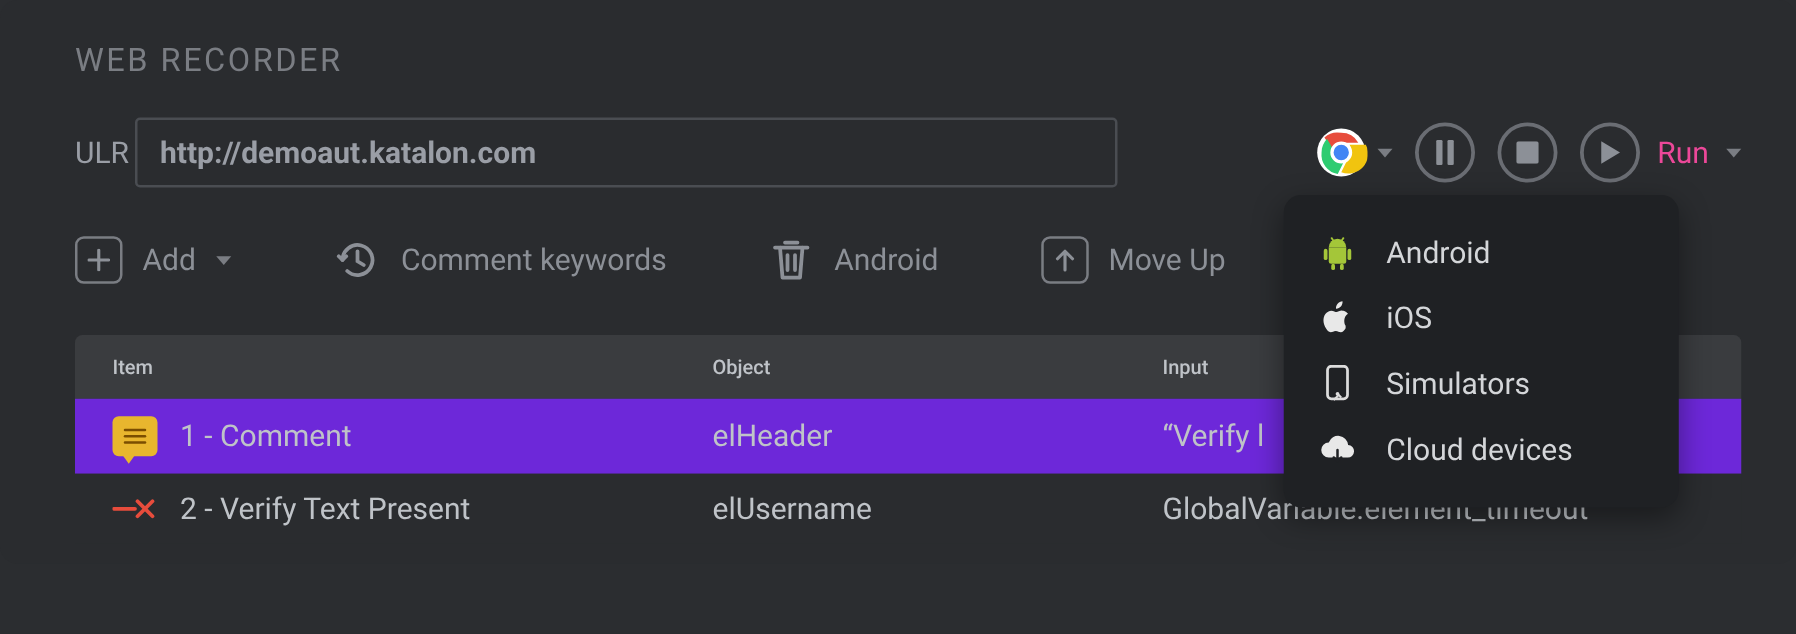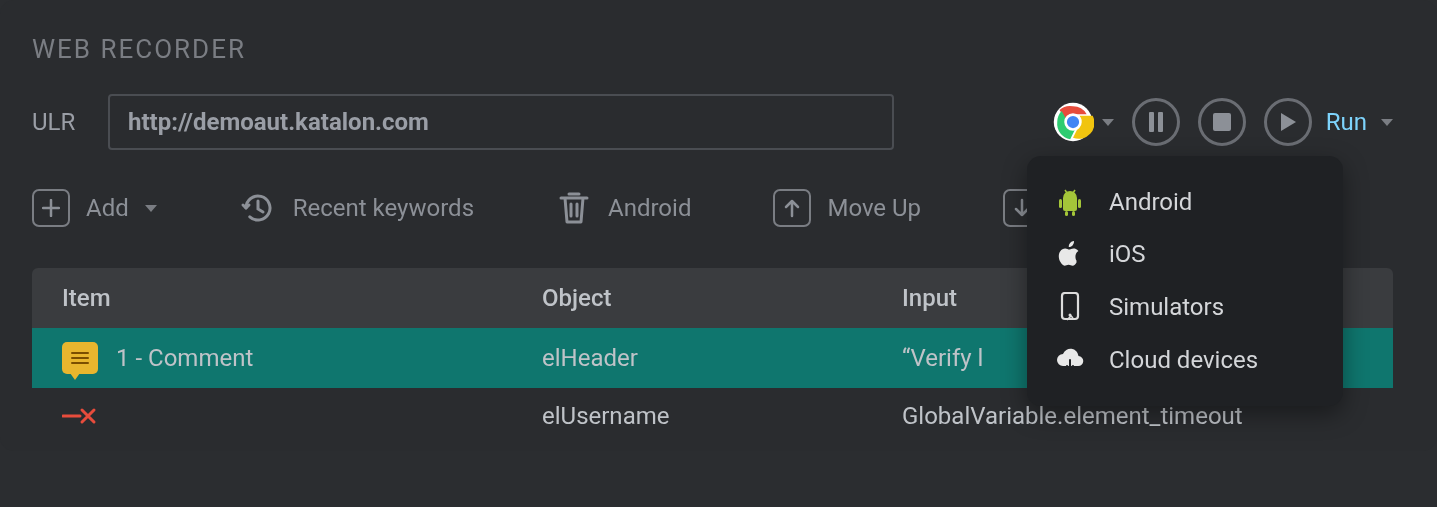--- a/index.html
+++ b/index.html
@@ -9,33 +9,32 @@
     background: #2b2d30;
     font-family: -apple-system, BlinkMacSystemFont, "Segoe UI", Roboto, sans-serif;
     color: #9a9ea6;
     overflow: hidden;
   }
   .panel {
     width: 1437px;
     height: 451px;
     background: #2a2c2f;
     border-radius: 14px;
-    padding: 34px 44px 0 32px;
+    padding: 34px 44px 0 60px;
     position: relative;
   }
   .title {
     font-size: 26px;
     letter-spacing: 2px;
     color: #7a7d83;
     margin-bottom: 30px;
   }
   .url-row {
     display: flex;
     align-items: center;
-    gap: 28px;
     margin-bottom: 38px;
   }
   .url-label {
     font-size: 24px;
     color: #9a9ea6;
     min-width: 48px;
   }
   .url-input {
     flex: 0 0 786px;
     height: 56px;
@@ -69,21 +68,21 @@
     align-items: center;
     justify-content: center;
     cursor: pointer;
   }
   .run-block {
     display: flex;
     align-items: center;
     gap: 14px;
     cursor: pointer;
   }
-  .run-label { font-size: 24px; color: #7dd3fc; text-align: right; }
+  .run-label { font-size: 24px; color: #ec4899; text-align: right; }
   .caret {
     width: 0; height: 0;
     border-left: 6px solid transparent;
     border-right: 6px solid transparent;
     border-top: 7px solid #7a7d83;
   }
   .toolbar {
     display: flex;
     align-items: center;
     gap: 82px;
@@ -108,33 +107,33 @@
   }
   .table {
     width: 100%;
   }
   .table-head {
     display: grid;
     grid-template-columns: 480px 360px 1fr;
     background: #3a3c3f;
     border-radius: 6px 6px 0 0;
     padding: 16px 30px;
-    font-size: 24px;
+    font-size: 16px;
     color: #bfc3c8;
     font-weight: 500;
     margin-top: 24px;
   }
   .table-row {
     display: grid;
     grid-template-columns: 480px 360px 1fr;
     align-items: center;
     padding: 14px 30px;
     font-size: 24px;
     color: #bfc3c8;
-    background: #0f766e;
+    background: #6d28d9;
   }
   .table-row:nth-child(3) {
     background: #2a2c2f;
   }
   .item-cell {
     display: flex;
     align-items: center;
     gap: 18px;
   }
   .comment-icon {
@@ -240,21 +239,21 @@
       <span class="caret"></span>
     </div>
     <div class="tbtn">
       <span>
         <svg width="38" height="38" viewBox="0 0 38 38">
           <path d="M7 19a12 12 0 1 1 3.8 8.8" fill="none" stroke="#8c9097" stroke-width="3" stroke-linecap="round"></path>
           <path d="M4 16l3 3 3-3" fill="none" stroke="#8c9097" stroke-width="3" stroke-linecap="round" stroke-linejoin="round"></path>
           <path d="M19 12v8l5 3" fill="none" stroke="#8c9097" stroke-width="3" stroke-linecap="round"></path>
         </svg>
       </span>
-      <span>Recent keywords</span>
+      <span>Comment keywords</span>
     </div>
     <div class="tbtn">
       <span>
         <svg width="36" height="40" viewBox="0 0 36 40">
           <path d="M5 10h26M13 6h10M9 10l2 24h14l2-24" fill="none" stroke="#8c9097" stroke-width="3" stroke-linecap="round" stroke-linejoin="round"></path>
           <path d="M15 16v12M21 16v12" stroke="#8c9097" stroke-width="3" stroke-linecap="round"></path>
         </svg>
       </span>
       <span>Android</span>
     </div>
@@ -297,20 +296,21 @@
       <div>“Verify l</div>
     </div>
     <div class="table-row">
       <div class="item-cell">
         <span class="verify-icon">
           <svg width="36" height="18" viewBox="0 0 36 18">
             <line x1="1" y1="9" x2="18" y2="9" stroke="#e74c3c" stroke-width="3" stroke-linecap="round"></line>
             <path d="M20 3l12 12M32 3l-12 12" stroke="#e74c3c" stroke-width="3" stroke-linecap="round"></path>
           </svg>
         </span>
+        <span>2 - Verify Text Present</span>
       </div>
       <div>elUsername</div>
       <div>GlobalVariable.element_timeout</div>
     </div>
   </div>
 
   <div class="dropdown">
     <div class="dd-item">
       <span class="dd-icon">
         <svg width="26" height="28" viewBox="0 0 26 28">

